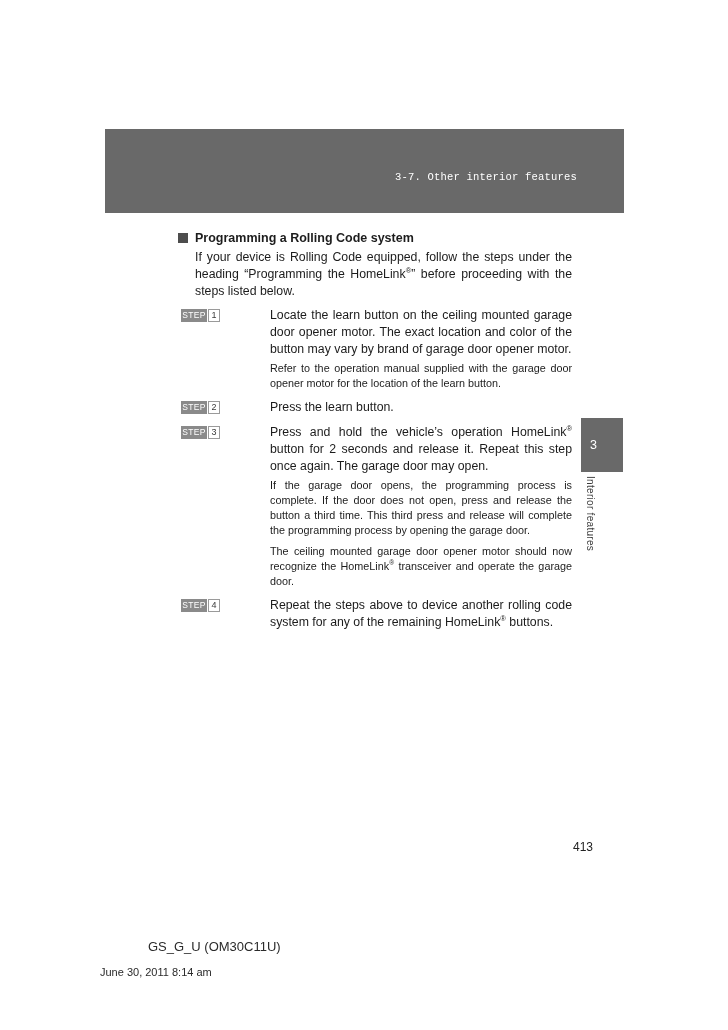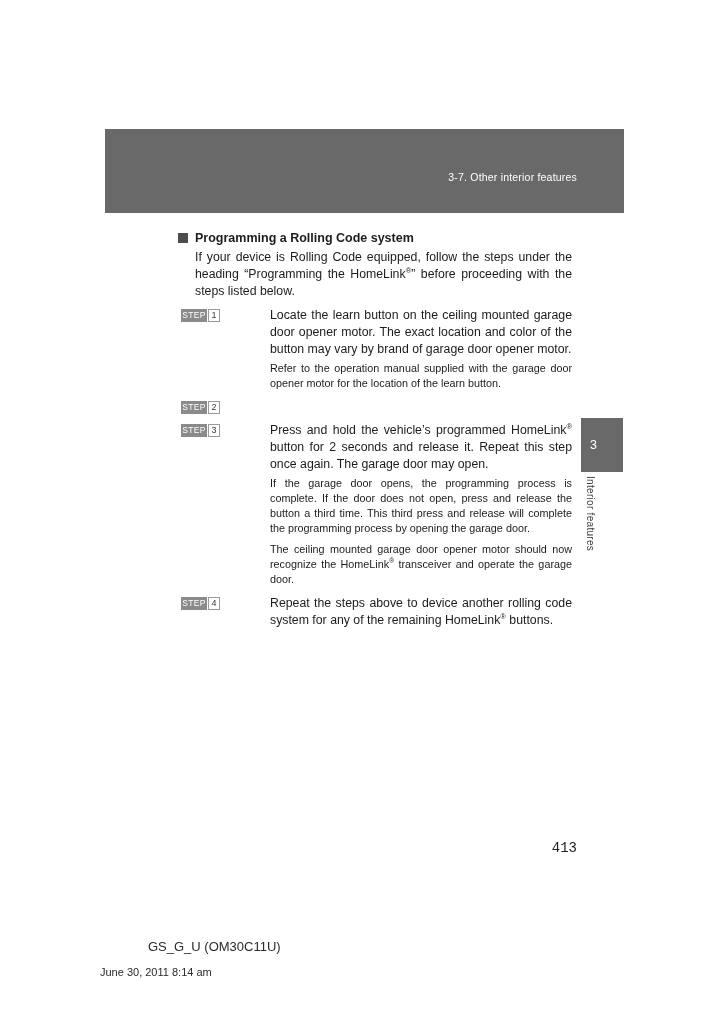--- a/index.html
+++ b/index.html
@@ -7,20 +7,21 @@
     width:728px; height:1030px; position:relative;
     background:#ffffff; color:#1c1c1c;
     font-family:"Liberation Sans", sans-serif;
     overflow:hidden;
   }
 
   
   .header-bar {
     position:absolute; left:105px; top:129px; width:519px; height:84px;
     background:#696969;
+    font-family:Liberation Mono, monospace;
   }
   .header-breadcrumb {
     position:absolute; right:47px; top:42px;
     font-size:10.5px; color:#ffffff; letter-spacing:0.2px;
   }
 
   
   .section-heading {
     position:absolute; left:178px; top:231px; width:394px;
     display:flex; align-items:center;
@@ -57,22 +58,22 @@
     background:#696969; color:#ffffff; font-size:12.5px;
     display:flex; align-items:center; padding-left:9px; box-sizing:border-box;
   }
   .chapter-label {
     position:absolute; left:580px; top:476px; width:16px; height:110px;
     writing-mode:vertical-rl; font-size:10px; color:#3c3c3c; letter-spacing:0.3px;
   }
 
   
   .page-number {
-    position:absolute; left:0; top:840px; width:577px;
-    text-align:right; font-size:14px; color:#222222;font-family:Liberation Mono, monospace;
+    position:absolute; left:16px; top:840px; width:577px;
+    text-align:right; font-size:12px; color:#222222;
   }
 
   
   .footer-code { position:absolute; left:100px; top:939px; font-size:13px; color:#2a2a2a;margin-left:48px; }
   .footer-date { position:absolute; left:100px; top:966px; font-size:11px; color:#2a2a2a; }
 </style>
 </head>
 <body>
 
 <div class="header-bar">
@@ -98,30 +99,31 @@
       <div class="step-note"><span>Refer to the operation manual supplied with the garage door opener motor for the location of the learn button.</span></div>
     </div>
   </div>
 
   <div class="step">
     <div class="step-badge">
       <span class="badge-step">STEP</span>
       <span class="badge-num">2</span>
     </div>
     <div class="step-body">
+      <div class="step-title"><span>Press the learn button.</span></div>
     </div>
   </div>
 
   <div class="step">
     <div class="step-badge">
       <span class="badge-step">STEP</span>
       <span class="badge-num">3</span>
     </div>
     <div class="step-body">
-      <div class="step-title"><span>Press and hold the vehicle’s programmed HomeLink</span><sup>®</sup><span> button for 2 seconds and release it. Repeat this step once again. The garage door may open.</span></div>
+      <div class="step-title"><span>Press and hold the vehicle’s operation HomeLink</span><sup>®</sup><span> button for 2 seconds and release it. Repeat this step once again. The garage door may open.</span></div>
       <div class="step-note"><span>If the garage door opens, the programming process is complete. If the door does not open, press and release the button a third time. This third press and release will complete the programming process by opening the garage door.</span></div>
       <div class="step-note"><span>The ceiling mounted garage door opener motor should now recognize the HomeLink</span><sup>®</sup><span> transceiver and operate the garage door.</span></div>
     </div>
   </div>
 
   <div class="step">
     <div class="step-badge">
       <span class="badge-step">STEP</span>
       <span class="badge-num">4</span>
     </div>

